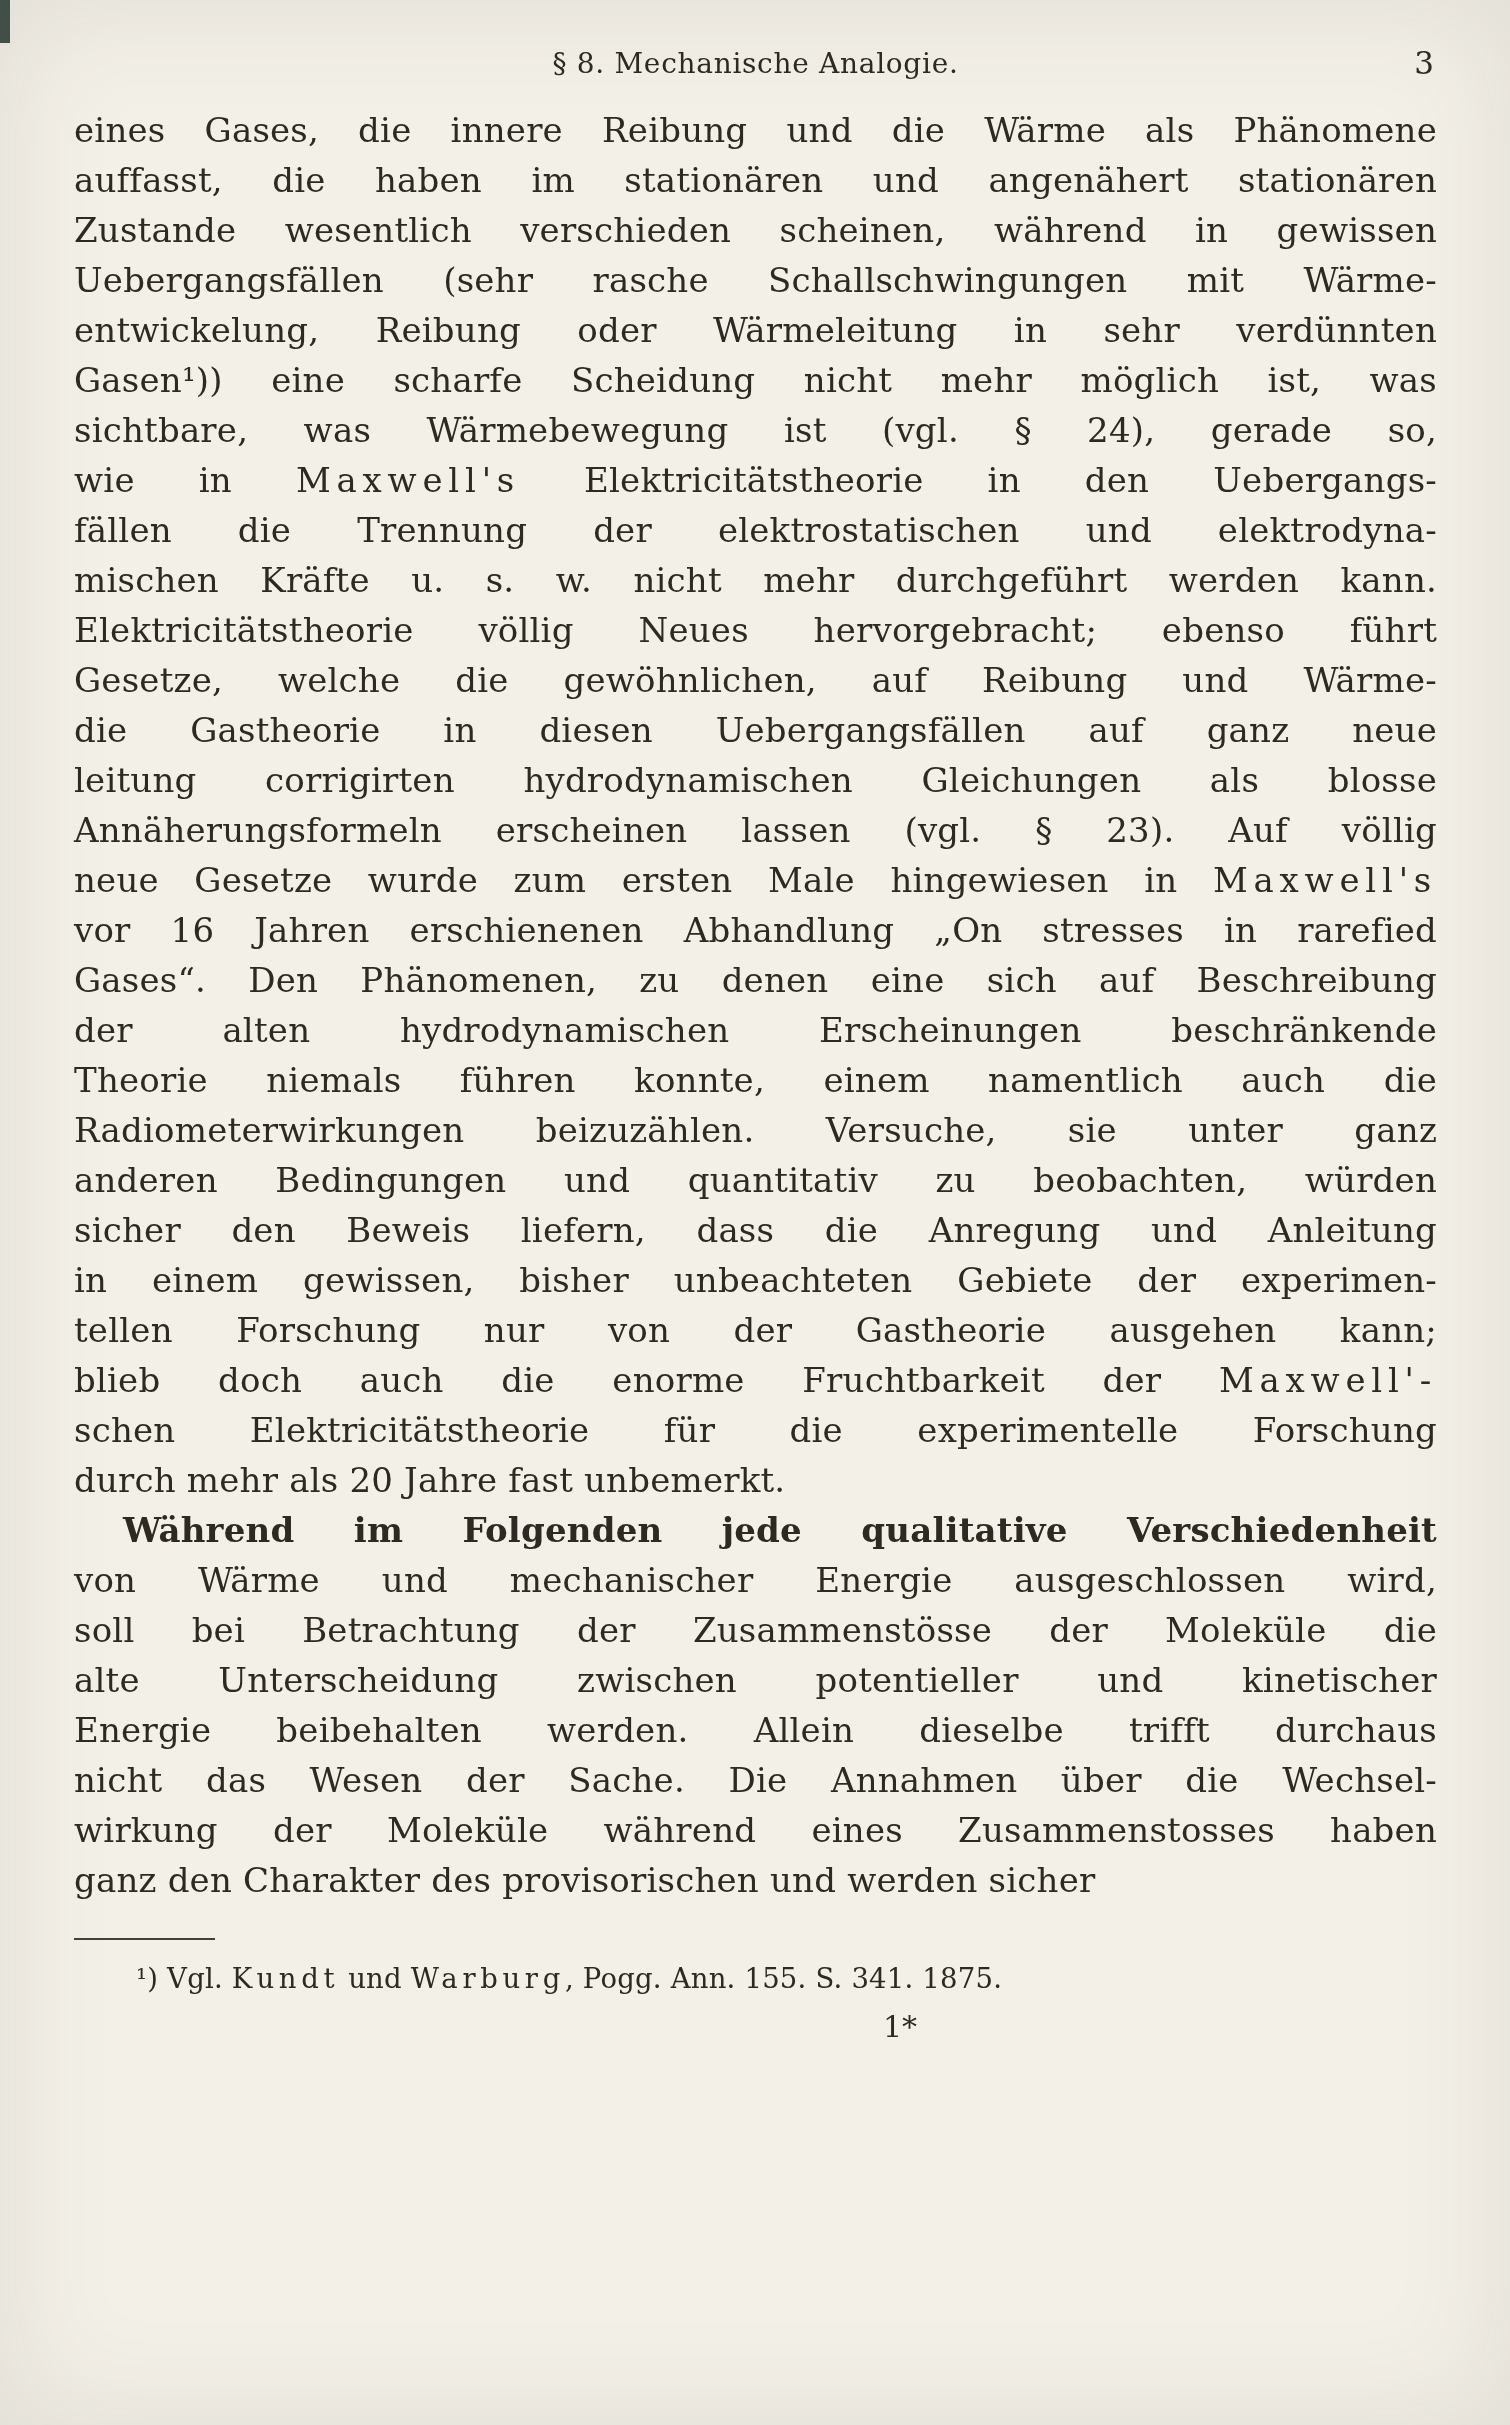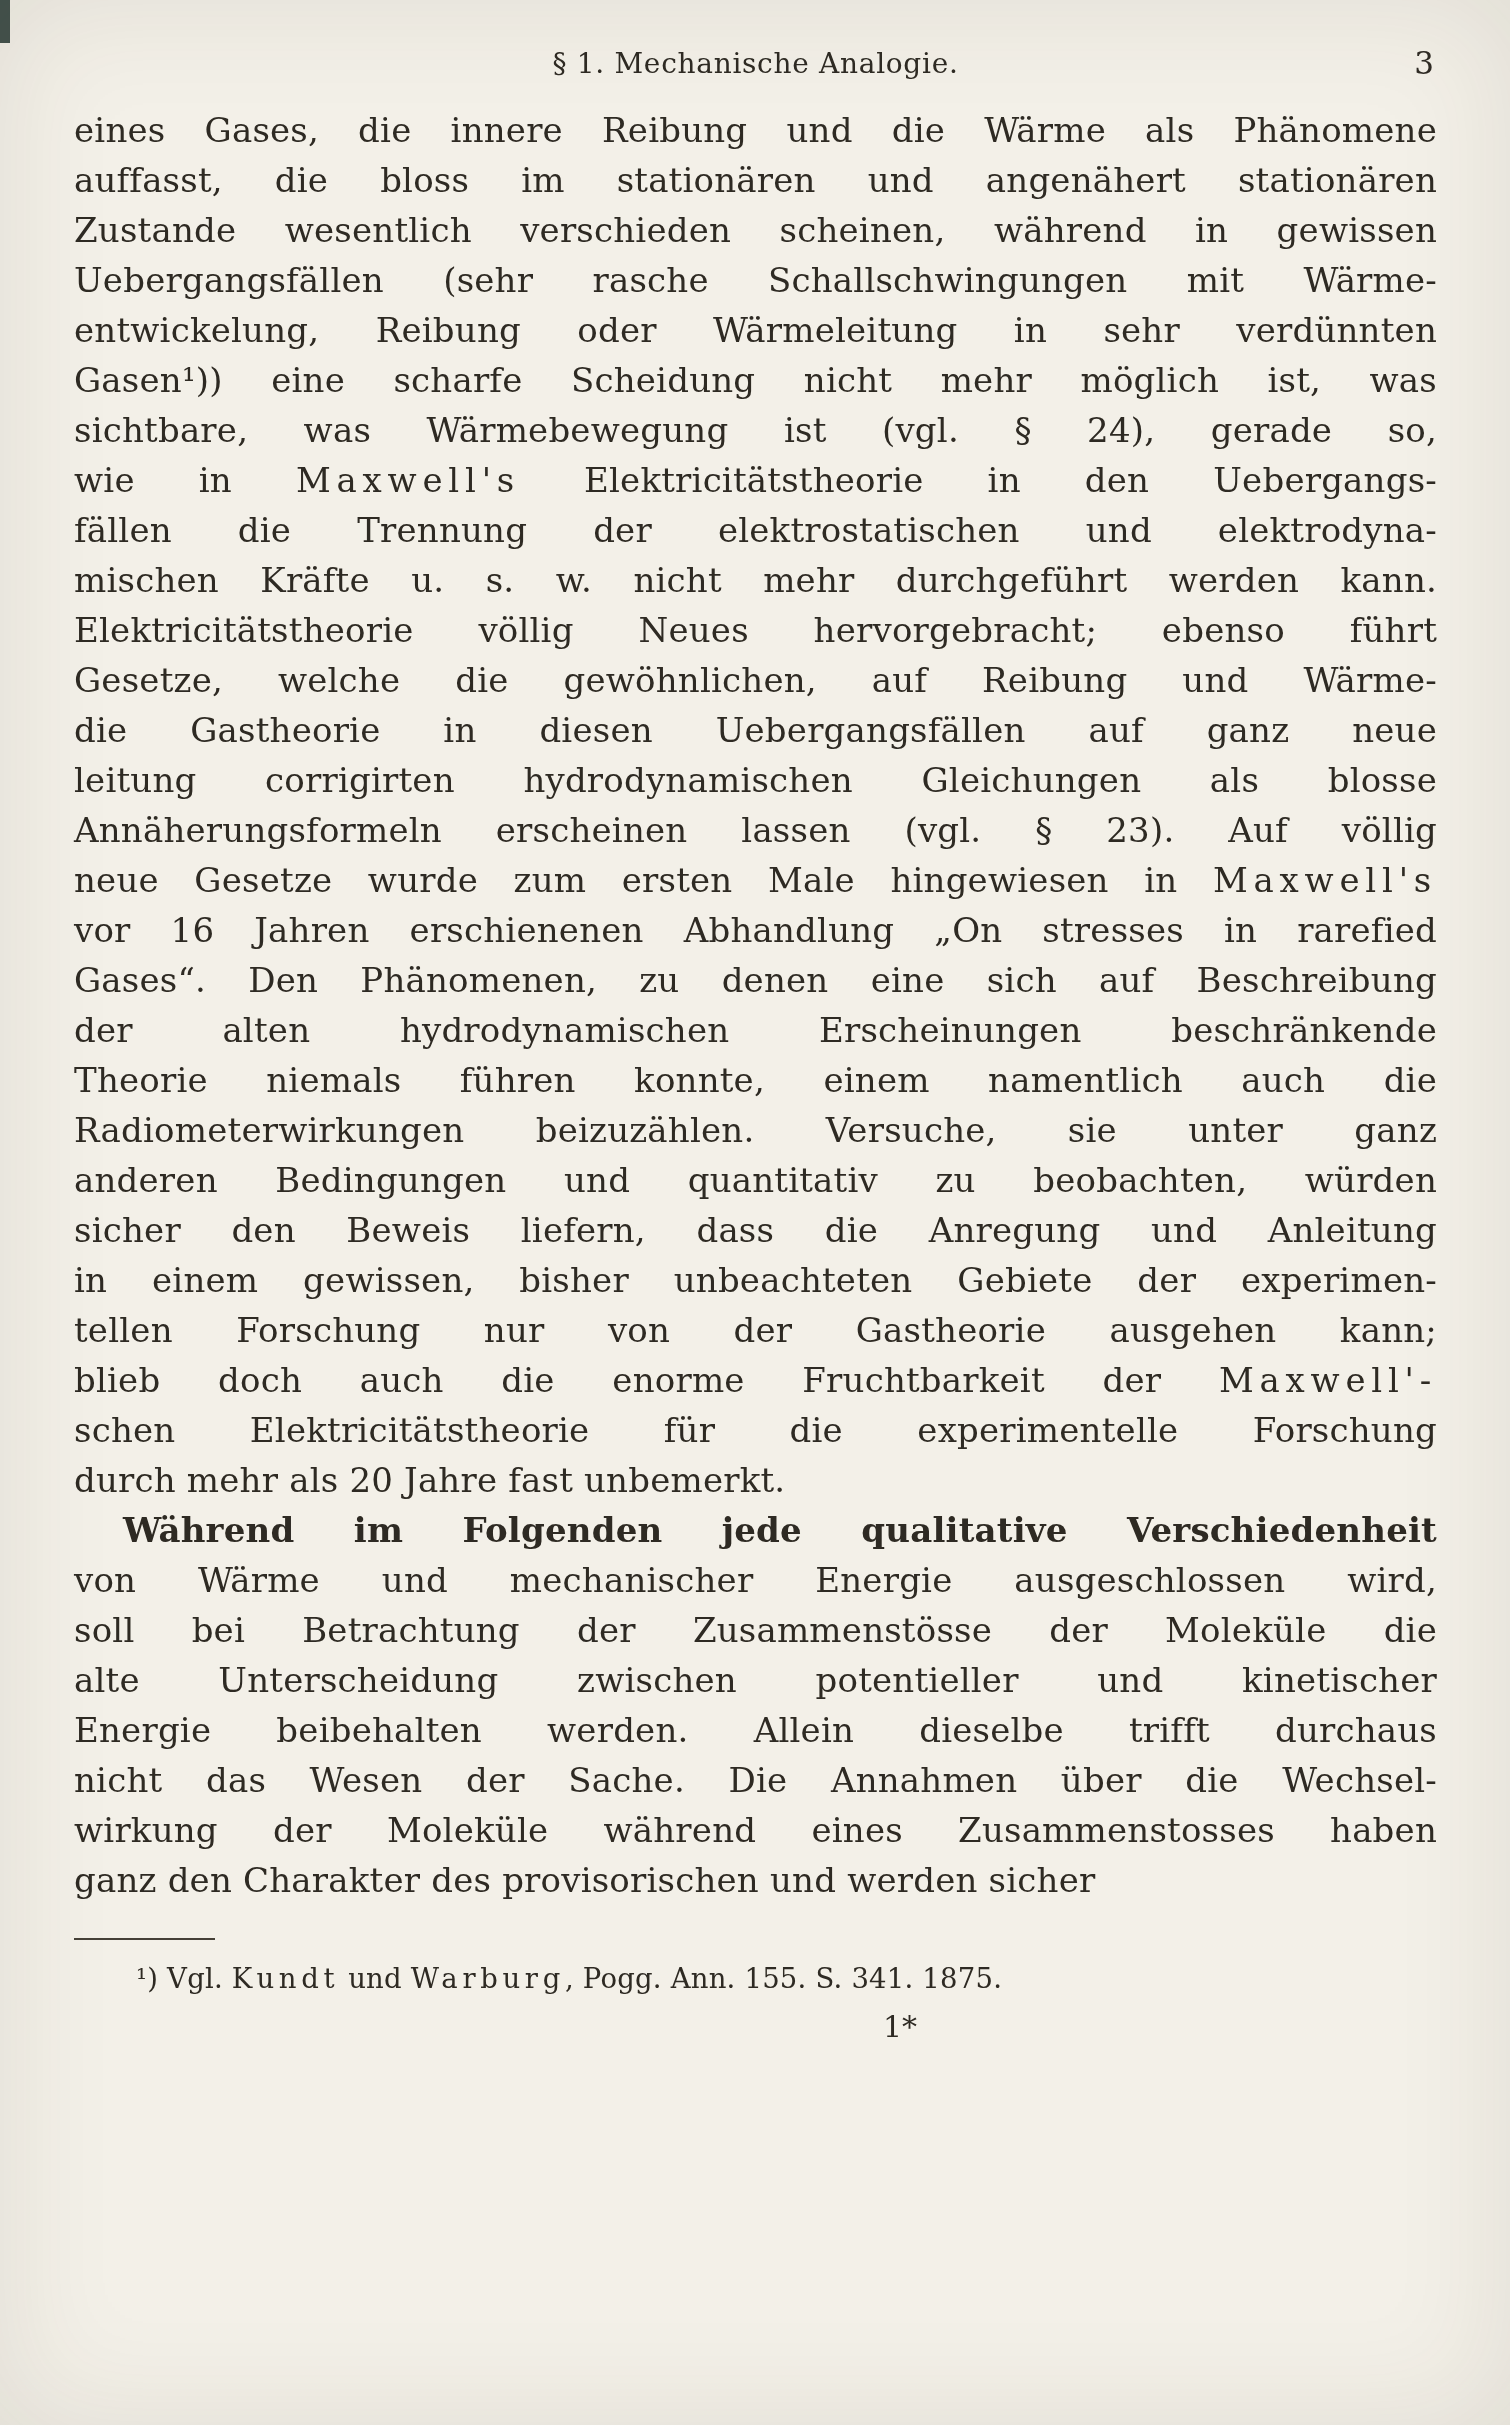--- a/index.html
+++ b/index.html
@@ -86,28 +86,28 @@
   }
 </style>
 </head>
 <body>
 
 <div class="page">
   <div class="scan-artifact"></div>
   <div class="content">
 
     <div class="running-header">
-      <div class="section-heading">§ 1. Mechanische Analogie.</div>
+      <div class="section-heading">§ 8. Mechanische Analogie.</div>
       <div class="page-number">3</div>
     </div>
 
     <div class="body-text">
         <div class="paragraph">
           <div class="line">eines Gases, die innere Reibung und die Wärme als Phänomene</div>
-          <div class="line">auffasst, die bloss im stationären und angenähert stationären</div>
+          <div class="line">auffasst, die haben im stationären und angenähert stationären</div>
           <div class="line">Zustande wesentlich verschieden scheinen, während in gewissen</div>
           <div class="line">Uebergangsfällen (sehr rasche Schallschwingungen mit Wärme-</div>
           <div class="line">entwickelung, Reibung oder Wärmeleitung in sehr verdünnten</div>
           <div class="line">Gasen¹)) eine scharfe Scheidung nicht mehr möglich ist, was</div>
           <div class="line">sichtbare, was Wärmebewegung ist (vgl. § 24), gerade so,</div>
           <div class="line">wie in <span class="sperr">Maxwell's</span> Elektricitätstheorie in den Uebergangs-</div>
           <div class="line">fällen die Trennung der elektrostatischen und elektrodyna-</div>
           <div class="line">mischen Kräfte u. s. w. nicht mehr durchgeführt werden kann.</div>
           <div class="line">Elektricitätstheorie völlig Neues hervorgebracht; ebenso führt</div>
           <div class="line">Gesetze, welche die gewöhnlichen, auf Reibung und Wärme-</div>

